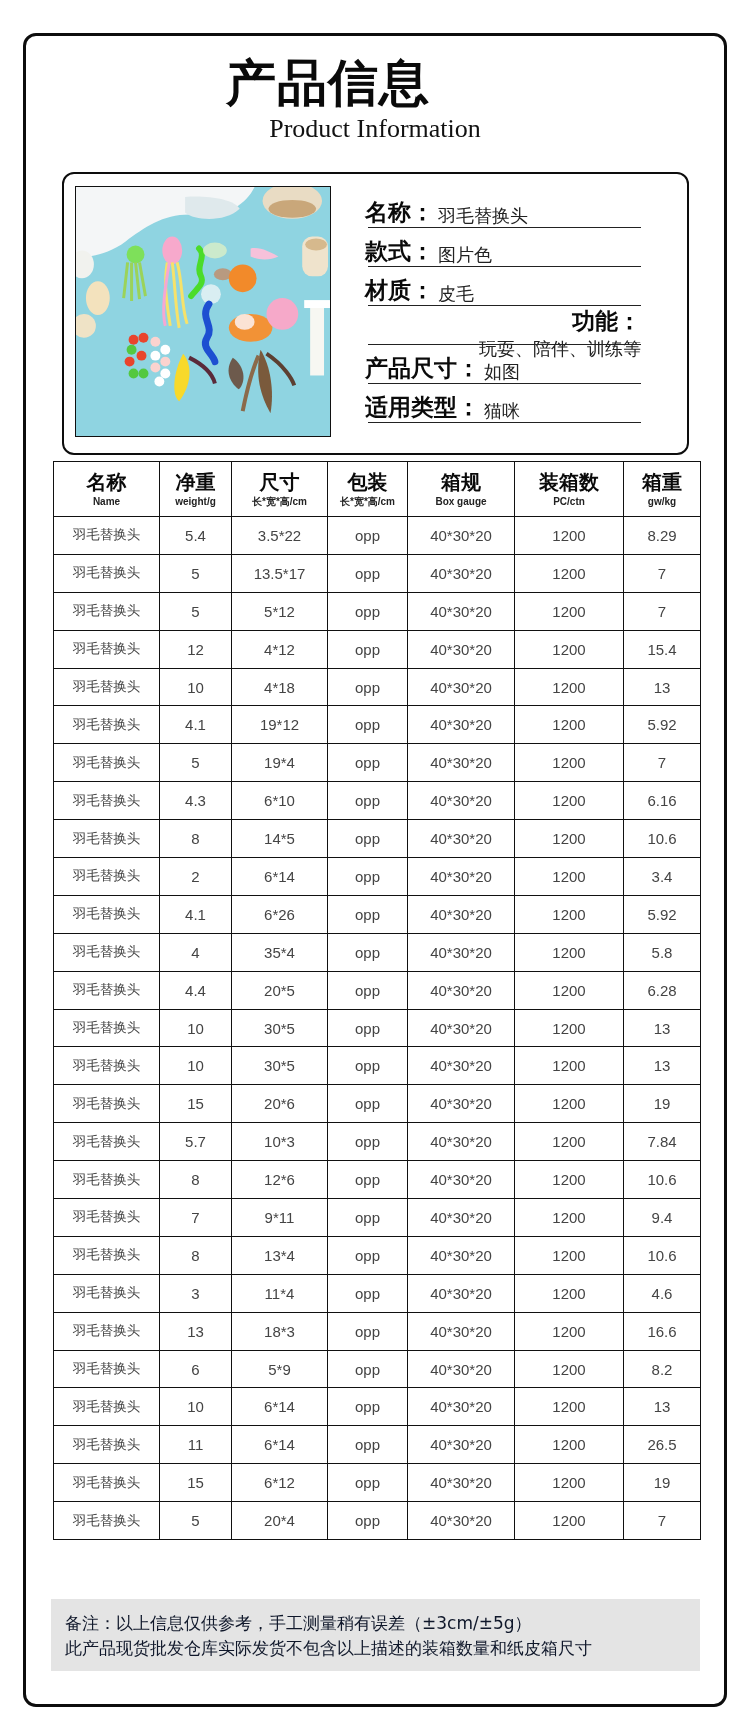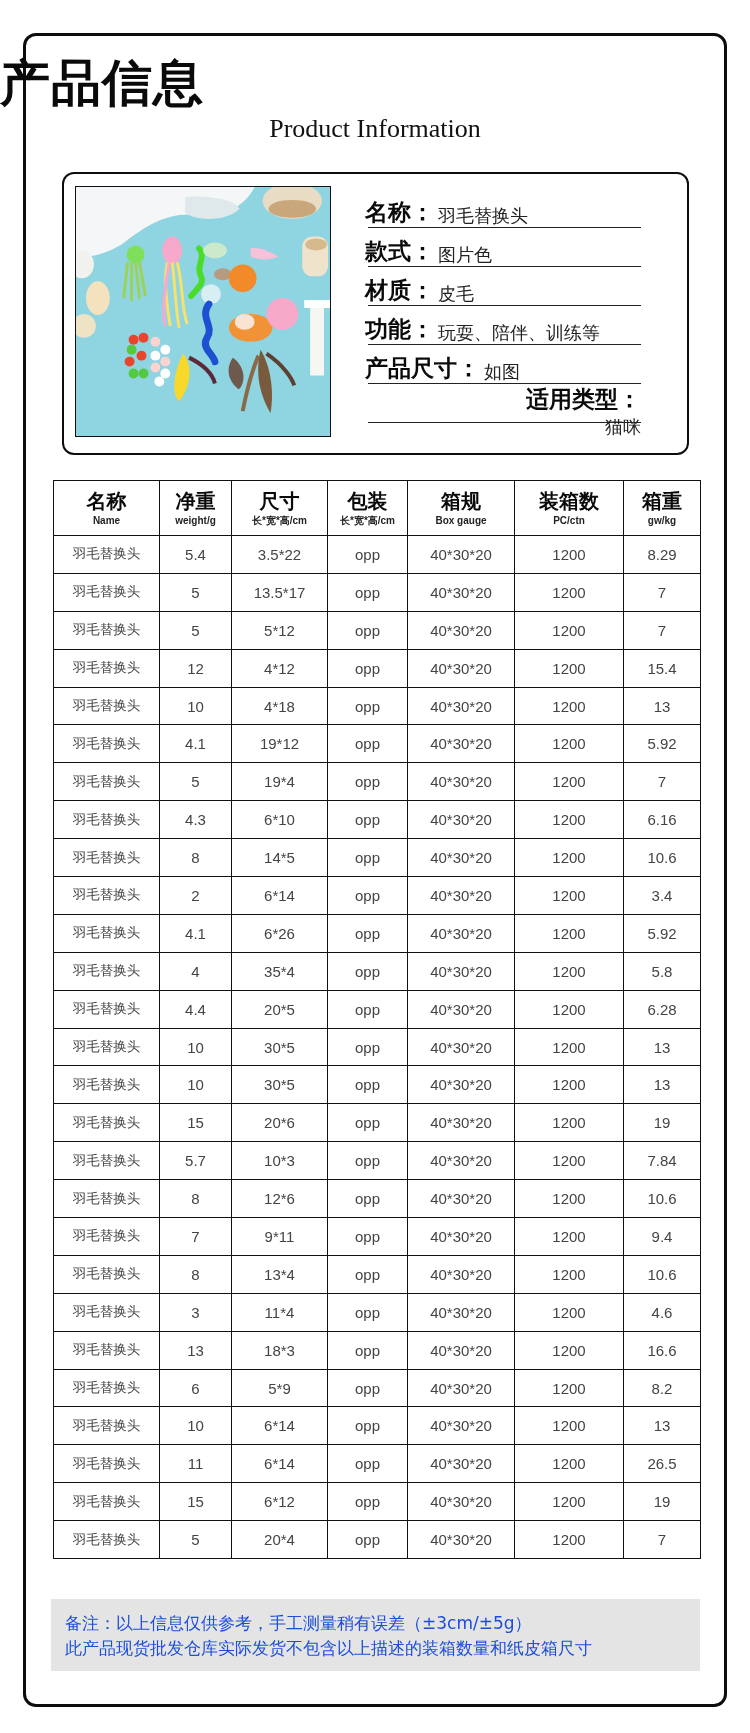--- a/index.html
+++ b/index.html
@@ -4,21 +4,21 @@
 <style>
   * { box-sizing: border-box; margin: 0; padding: 0; }
   html, body { width: 750px; height: 1733px; background: #ffffff; overflow: hidden; }
   body { position: relative; font-family: "DejaVu Sans", "Liberation Sans", sans-serif; color: #111; }
 
   .outer-card {
     position: absolute; left: 23px; top: 33px; width: 704px; height: 1674px;
     border: 3px solid #0d0d0d; border-radius: 13px; background: #fff;
   }
   .title-cn {
-    position: absolute; left: 0; top: 55px; width: 656px; 
+    position: absolute; left: 0; top: 55px; width: 656px; text-align: center;
     font-size: 50px; font-weight: bold; letter-spacing: 1px; color: #0a0a0a; line-height: 56px;
   }
   .title-en {
     position: absolute; left: 0; top: 113px; width: 750px; text-align: center;
     font-family: Liberation Serif, serif; font-size: 26px; color: #111; line-height: 32px;
   }
 
   .info-card {
     position: absolute; left: 62px; top: 172px; width: 627px; height: 283px;
     border: 2.5px solid #0d0d0d; border-radius: 12px; background: #fff;
@@ -33,37 +33,37 @@
     position: absolute; left: 365px; width: 276px; height: 39px;
     display: flex; align-items: flex-end;
   }
   .spec-row::after {
     content: ""; position: absolute; left: 3px; right: 0; bottom: 0; height: 1.5px; background: #222;
   }
   .spec-label { font-size: 23px; font-weight: bold; color: #0a0a0a; white-space: nowrap; }
   .spec-value { font-size: 18px; color: #222; margin-left: 4px; white-space: nowrap; }
 
   table.spec-table {
-    position: absolute; left: 53px; top: 480px; width: 647px;
+    position: absolute; left: 53px; top: 461px; width: 647px;
     border-collapse: collapse; table-layout: fixed;
   }
   .spec-table th, .spec-table td {
     border: 1.5px solid #111; text-align: center; vertical-align: middle; padding: 0;
   }
   .spec-table th { height: 55px; }
   .spec-table td { height: 37.9px; color: #444; font-size: 15px; font-family: "Liberation Sans", sans-serif; }
   .spec-table td.name-cell { font-size: 13.5px; font-family: "DejaVu Sans", sans-serif; color: #444; }
   .th-cn { display: block; font-size: 20px; font-weight: bold; color: #0a0a0a; line-height: 24px; }
   .th-en { display: block; font-size: 10px; color: #222; line-height: 13px; margin-top: 1px; font-family: "Liberation Sans", sans-serif; }
 
   .note-box {
     position: absolute; left: 51px; top: 1599px; width: 649px; height: 72px;
     background: #e4e4e4; padding: 12px 0 0 14px;
   }
-  .note-line { font-size: 17px; color: #1d4ed8; line-height: 25px; white-space: nowrap; }
+  .note-line { font-size: 17px; color: #0f172a; line-height: 25px; white-space: nowrap; }
 </style>
 </head>
 <body>
 
 <div class="outer-card"></div>
 
 <h1 class="title-cn">产品信息</h1>
 <div class="title-en">Product Information</div>
 
 <div class="info-card"></div>
@@ -139,29 +139,29 @@
   <span class="spec-value">羽毛替换头</span>
 </div>
 <div class="spec-row" style="top:228px;">
   <span class="spec-label">款式：</span>
   <span class="spec-value">图片色</span>
 </div>
 <div class="spec-row" style="top:267px;">
   <span class="spec-label">材质：</span>
   <span class="spec-value">皮毛</span>
 </div>
-<div class="spec-row" style="top:306px;">
+<div class="spec-row" style="top:306px;flex-direction:column;">
   <span class="spec-label">功能：</span>
   <span class="spec-value">玩耍、陪伴、训练等</span>
 </div>
 <div class="spec-row" style="top:345px;">
   <span class="spec-label">产品尺寸：</span>
   <span class="spec-value">如图</span>
 </div>
-<div class="spec-row" style="top:384px;flex-direction:column;">
+<div class="spec-row" style="top:384px;">
   <span class="spec-label">适用类型：</span>
   <span class="spec-value">猫咪</span>
 </div>
 
 <table class="spec-table">
   <colgroup>
     <col style="width:106px">
       <col style="width:72px">
       <col style="width:96px">
       <col style="width:80px">

